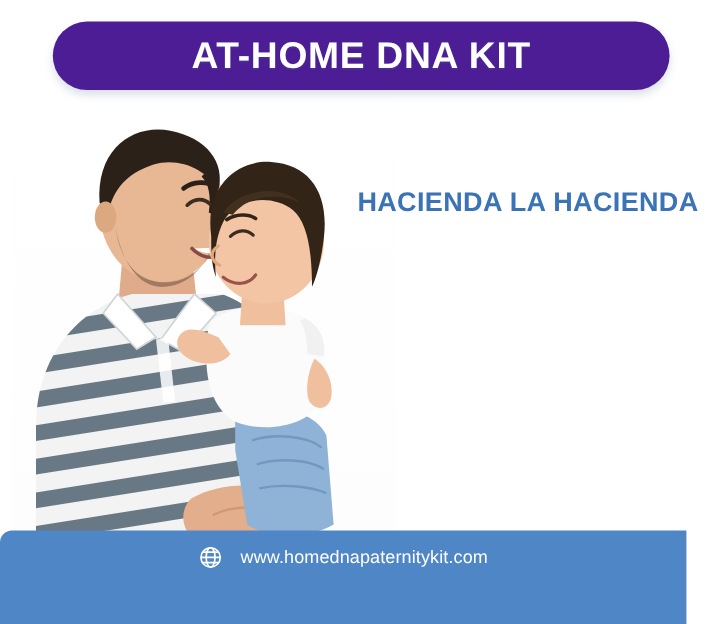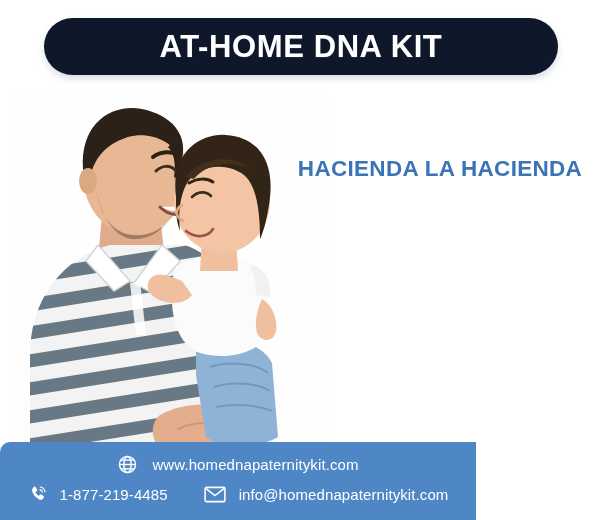--- a/index.html
+++ b/index.html
@@ -21,21 +21,21 @@
     overflow: hidden;
   }
 
   
   .header-pill {
     position: absolute;
     left: 44px;
     top: 18px;
     width: 514px;
     height: 57px;
-    background: #0f172a;
+    background: #4c1d95;
     border-radius: 29px;
     box-shadow: 0 4px 7px rgba(120,140,170,0.28);
     display: flex;
     align-items: center;
     justify-content: center;
   }
   .header-title {
     color: #ffffff;
     font-size: 31px;
     font-weight: bold;
@@ -74,21 +74,21 @@
   }
   .headline-line.l1 { margin-bottom: 35px; }
   .headline-line.l2 { margin-bottom: 35px; }
   .headline-line.l3 { font-size: 22.5px; }
 
   
   .footer {
     position: absolute;
     left: 0;
     top: 442px;
-    width: 476px;
+    width: 572px;
     height: 78px;
     background: #4f86c6;
     border-top-left-radius: 10px;
     color: #ffffff;
   }
   .footer-row {
     position: absolute;
     display: flex;
     align-items: center;
     white-space: nowrap;
@@ -234,39 +234,15 @@
           <circle cx="12" cy="12" r="9.2"></circle>
           <ellipse cx="12" cy="12" rx="4.2" ry="9.2"></ellipse>
           <line x1="2.8" y1="12" x2="21.2" y2="12"></line>
           <line x1="4.2" y1="7" x2="19.8" y2="7"></line>
           <line x1="4.2" y1="17" x2="19.8" y2="17"></line>
         </svg>
       </span>
       <span class="footer-text">www.homednapaternitykit.com</span>
     </div>
 
-    <div class="footer-row row-contact">
-
-      <span class="contact-item">
-        <span class="icon icon-phone">
-          <svg width="20" height="20" viewBox="0 0 24 24">
-            <path d="M7.2 3.4c.7-.5 1.7-.3 2.1.5l1.5 2.6c.4.7.2 1.6-.5 2l-1 .7c-.2.2-.3.5-.2.8.5 1.5 1.9 3.2 3.4 4 .3.1.6.1.8-.1l.8-.9c.5-.6 1.4-.7 2-.3l2.5 1.7c.7.5.9 1.5.3 2.2l-1.2 1.4c-.9 1-2.3 1.3-3.5.8-2.3-1-4.4-2.5-6-4.4-1.6-1.8-2.7-4-3.2-6.3-.3-1.2.2-2.5 1.2-3.2z" fill="#ffffff"></path>
-            <path d="M14.8 3.6c2.8.5 5 2.7 5.6 5.5" stroke="#ffffff" stroke-width="1.5" fill="none" stroke-linecap="round"></path>
-            <path d="M14.4 6.8c1.4.4 2.5 1.5 2.9 2.9" stroke="#ffffff" stroke-width="1.4" fill="none" stroke-linecap="round"></path>
-          </svg>
-        </span>
-        <span class="footer-text">1-877-219-4485</span>
-      </span>
-
-      <span class="contact-item">
-        <span class="icon icon-mail">
-          <svg width="22" height="17" viewBox="0 0 24 18" fill="none" stroke="#ffffff" stroke-width="1.7">
-            <rect x="1.2" y="1.2" width="21.6" height="15.6" rx="1.6"></rect>
-            <path d="M1.8 2.2 L12 10.2 L22.2 2.2"></path>
-          </svg>
-        </span>
-        <span class="footer-text">info@homednapaternitykit.com</span>
-      </span>
-
-    </div>
   </div>
 
 </div>
 
 </body></html>

